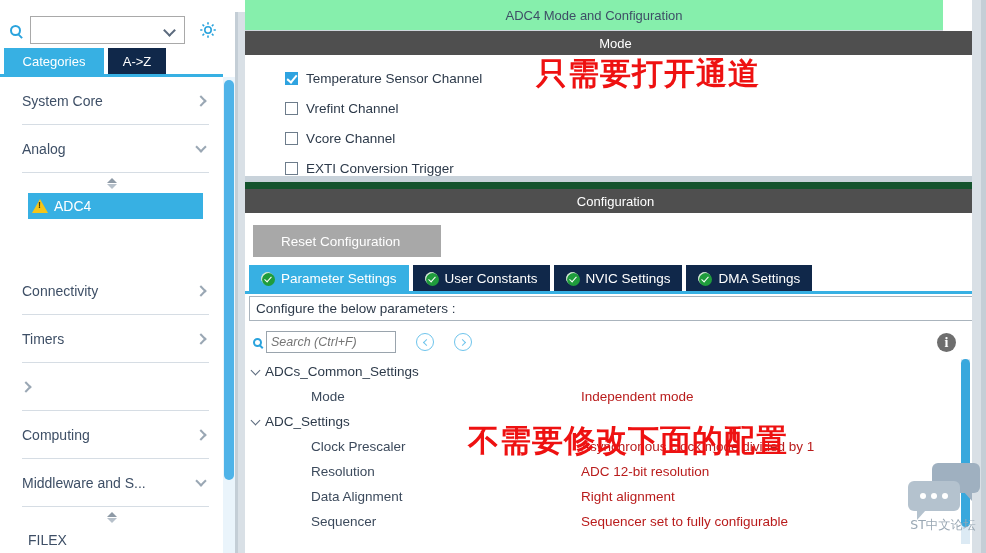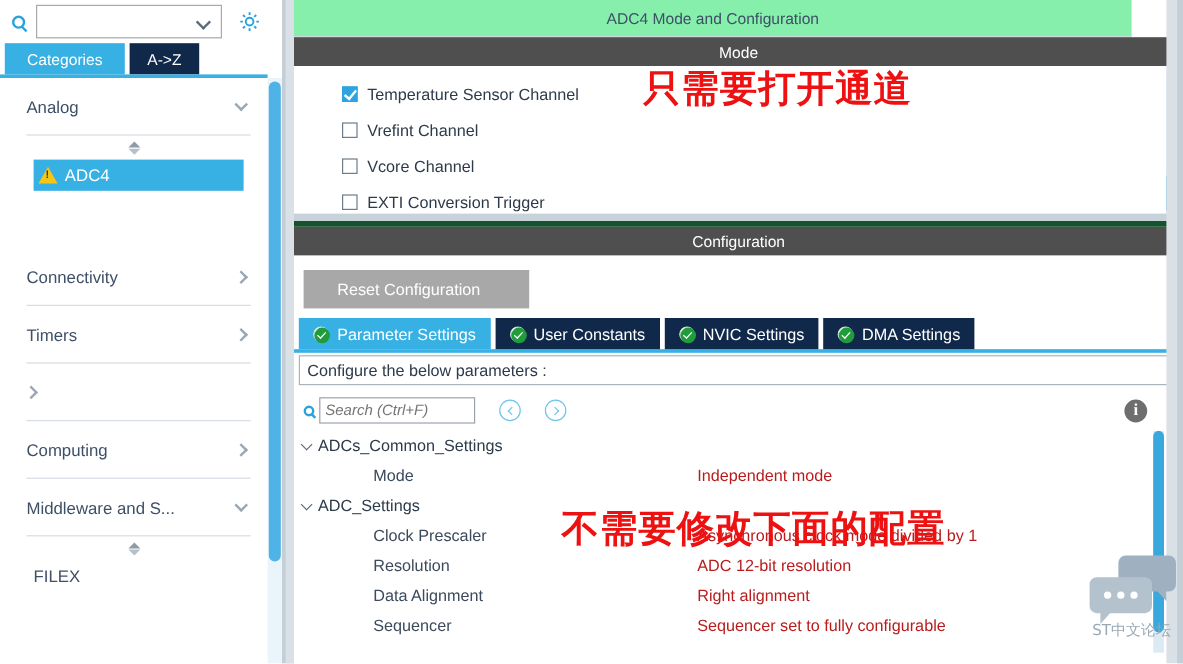--- a/index.html
+++ b/index.html
@@ -9,21 +9,21 @@
     overflow: hidden;
     background: #ffffff;
     font-family: "Liberation Sans", sans-serif;
     font-size: 13px;
     color: #2d3a4a;
   }
   #root { position: relative; width: 986px; height: 553px; }
 
   
   #sidebar {
-    position: absolute; left: 0; top: 0;
+    position: absolute; left: 0; top: 12px;
     width: 240px; height: 456px;
     background: #ffffff;
   }
   .search-row {
     position: absolute; left: 0; top: 0;
     width: 240px; height: 36px;
     display: flex; align-items: center;
   }
   .search-icon-wrap {
     width: 30px; height: 30px;
@@ -192,21 +192,21 @@
     background: #4f4f4f; color: #ffffff;
     display: flex; align-items: center; justify-content: center;
     font-size: 13px;
   }
 
   #mode-body {
     position: relative;
     width: 741px; height: 134px;
     background: #ffffff;
     padding-top: 8px;
-    border-bottom: 5px solid #14532d;
+    border-bottom: 7px solid #14532d;
   }
   .cb-row {
     height: 30px; display: flex; align-items: center;
     padding-left: 40px;
   }
   .cbox {
     width: 13px; height: 13px;
     border: 1px solid #6d7c8b; background: #ffffff;
     margin-right: 8px; position: relative; flex: none;
   }
@@ -459,20 +459,24 @@
         <span>Categories</span>
       </div>
       <div class="cat-tab inactive">
         <span>A-&gt;Z</span>
       </div>
     </div>
     <div class="cat-underline"></div>
 
     <div id="cat-list">
 
+      <div class="cat-row">
+        <span class="label">System Core</span>
+        <span class="chev-right"></span>
+      </div>
 
       <div class="cat-row">
         <span class="label">Analog</span>
         <span class="chev-dn"></span>
       </div>
 
       <div class="spinner">
         <div style="display:flex;flex-direction:column;align-items:center;">
           <span class="up"></span>
           <span class="dn"></span>

